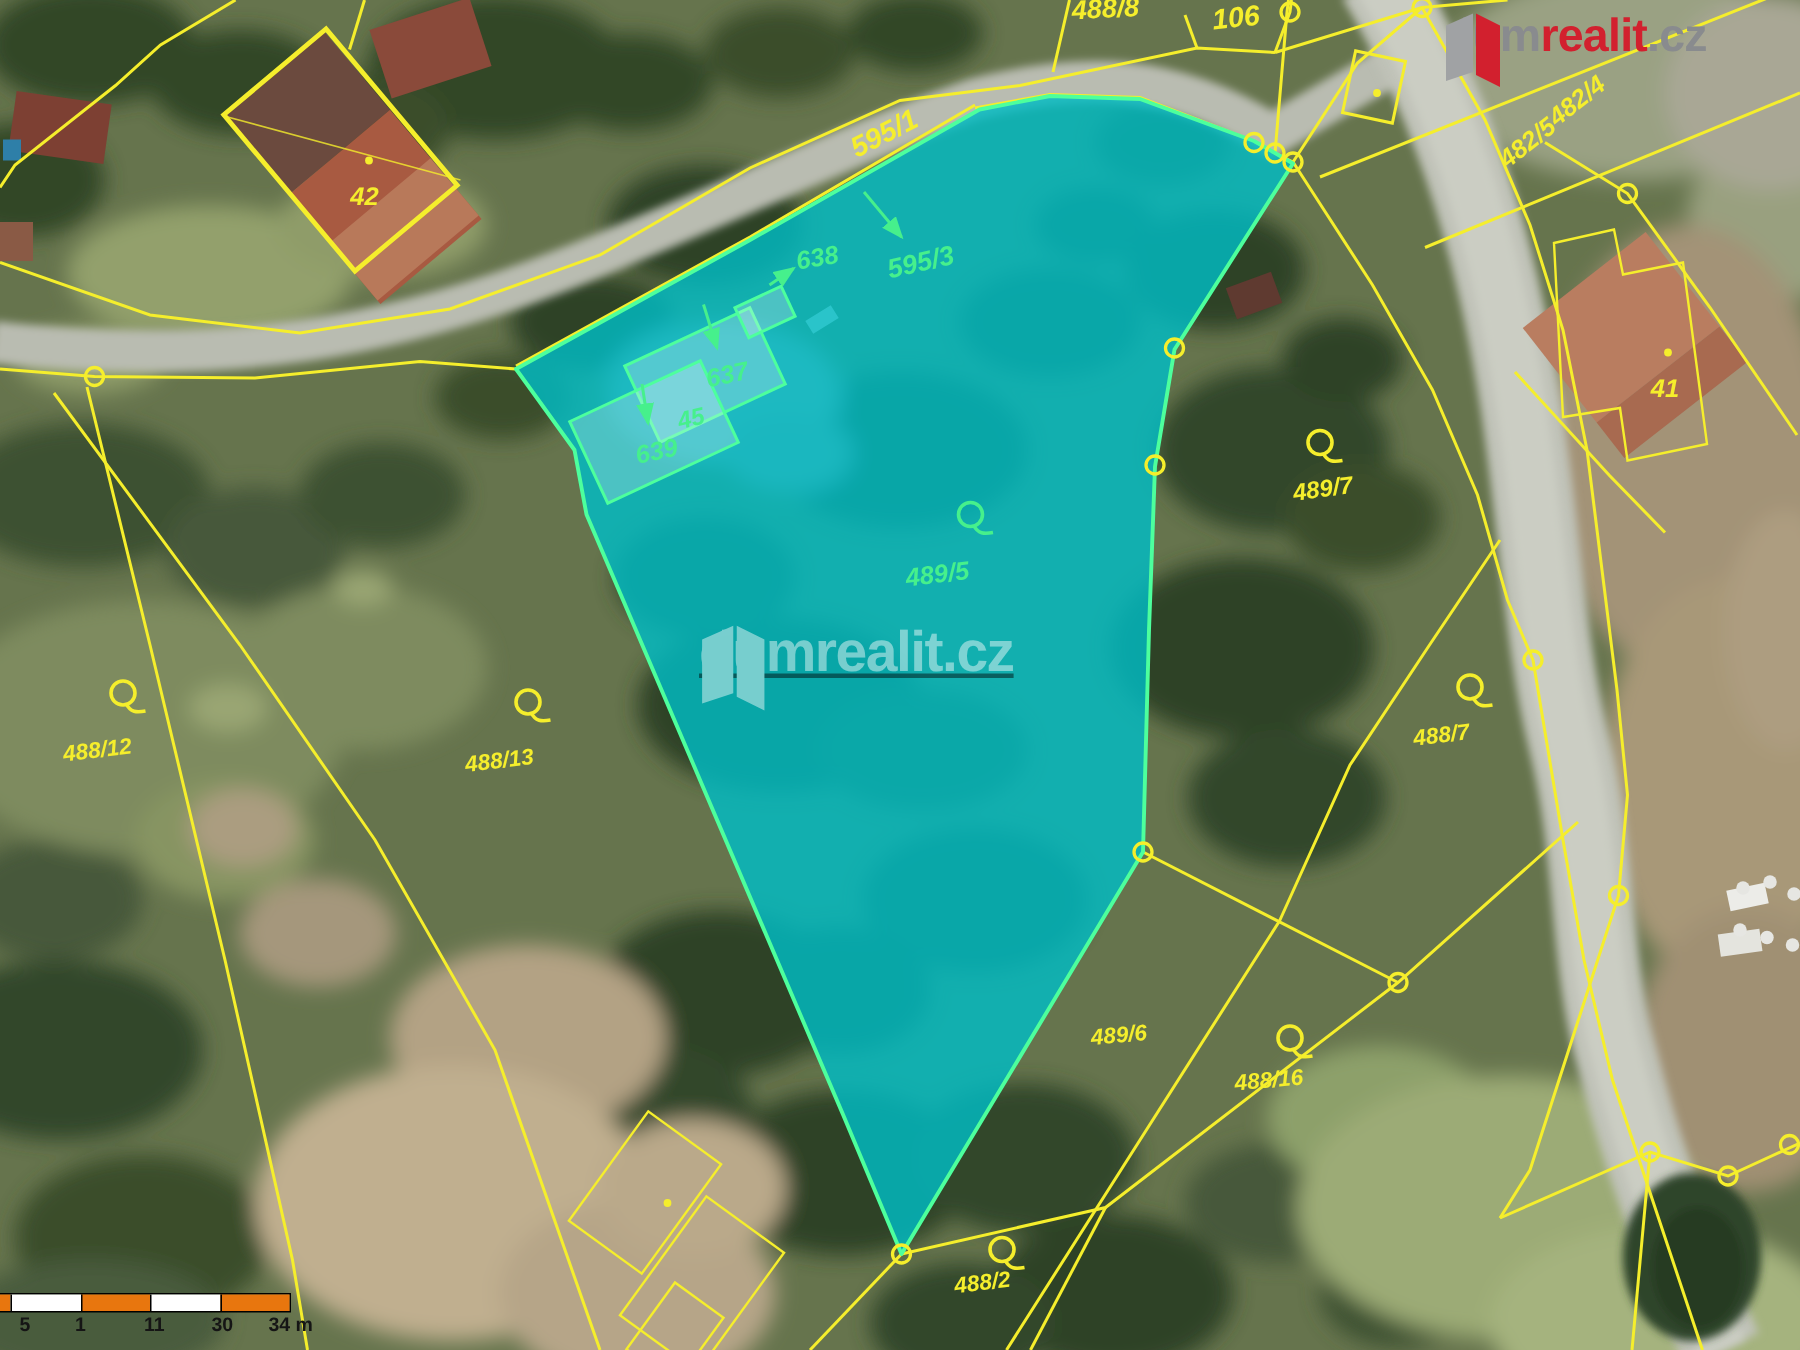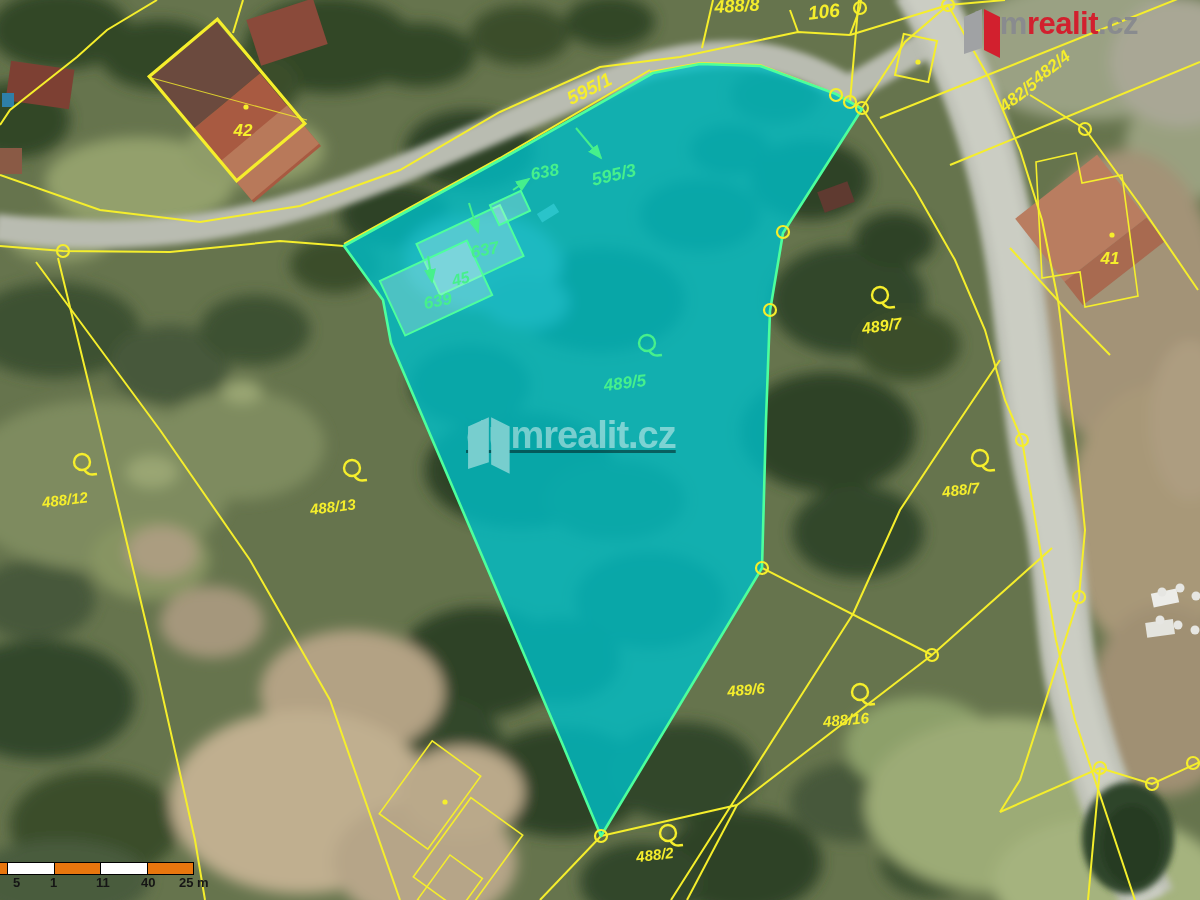--- a/index.html
+++ b/index.html
@@ -305,15 +305,15 @@
   <div class="scalebar">
     <div class="seg a"></div>
     <div class="seg b"></div>
     <div class="seg a"></div>
     <div class="seg b"></div>
     <div class="seg a"></div>
   </div>
   <span class="sb-label" style="left:13px">5</span>
   <span class="sb-label" style="left:50px">1</span>
   <span class="sb-label" style="left:96px">11</span>
-  <span class="sb-label" style="left:141px">40</span>
-  <span class="sb-label" style="left:179px">25 m</span>
+  <span class="sb-label" style="left:141px">30</span>
+  <span class="sb-label" style="left:179px">34 m</span>
 </div>
 
 </body></html>

